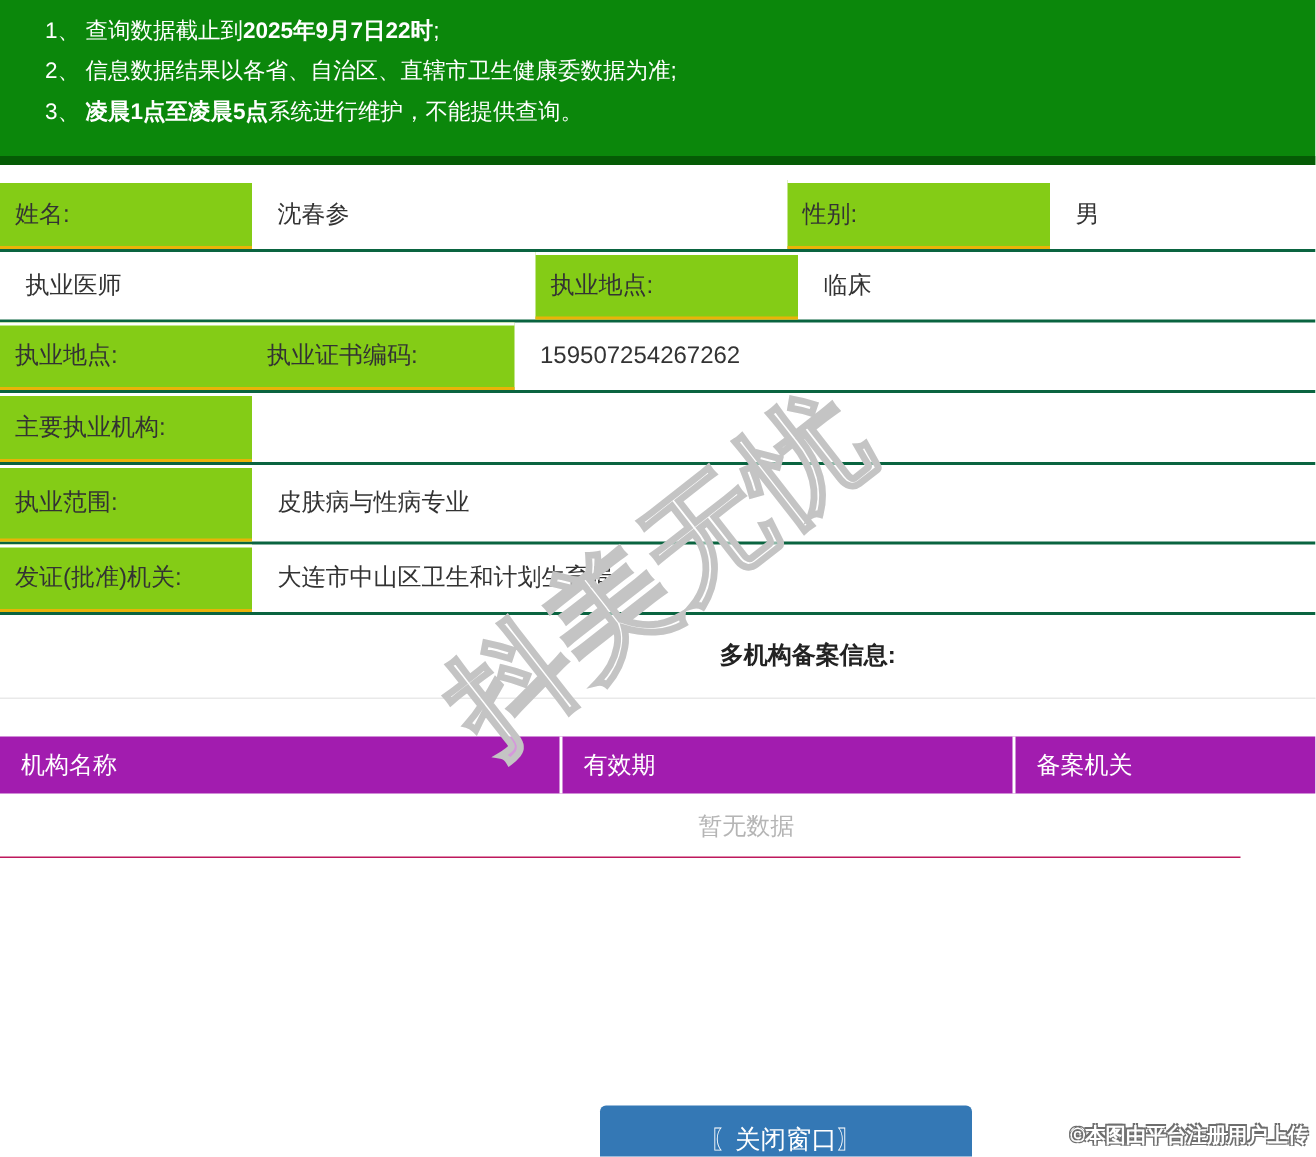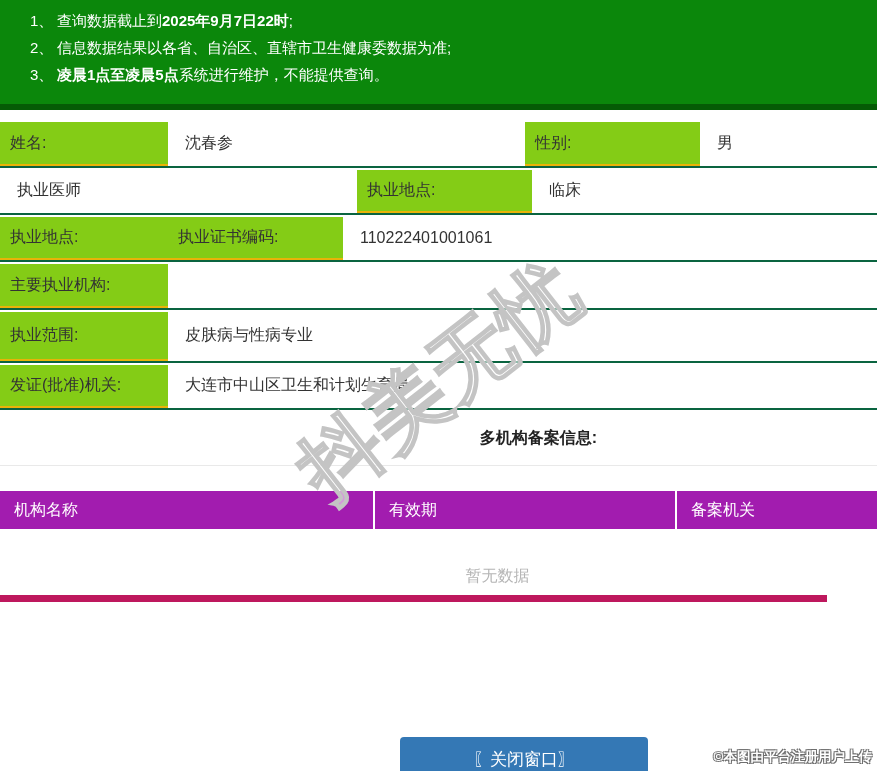--- a/index.html
+++ b/index.html
@@ -41,22 +41,22 @@
   
   .org-header{
     position:absolute;top:491px;left:0;width:877px;height:38px;
     background:#a21caf;display:flex;color:#fff;font-size:16px;
   }
   .org-header .hcell{display:flex;align-items:center;box-sizing:border-box;padding-left:14px;}
   .org-header .c1{width:373px;}
   .org-header .c2{width:302px;border-left:2px solid #fff;}
   .org-header .c3{width:202px;border-left:2px solid #fff;}
   .org-empty{
-    position:absolute;top:557px;left:0;width:827px;height:38px;
-    border-bottom:7px solid #be185d;
+    position:absolute;top:533px;left:0;width:827px;height:38px;
+    border-bottom:1px solid #be185d;
   }
   .org-empty .txt{margin-left:168px;text-align:center;line-height:38px;color:#b5b5b5;font-size:16px;}
   
   .close-btn{
     position:absolute;left:400px;top:737px;width:248px;height:46px;
     background:#3478b5;border:none;border-radius:4px;cursor:pointer;
     color:#fff;font-size:17px;font-family:"Liberation Sans",sans-serif;
     line-height:38px;text-align:center;padding:0;
   }
   .copyright{
@@ -99,21 +99,21 @@
     <div class="cell-value last">男</div>
   </div>
   <div class="irow h45">
     <div class="cell-value">执业医师</div>
     <div class="cell-label second">执业地点:</div>
     <div class="cell-value last">临床</div>
   </div>
   <div class="irow h45">
     <div class="cell-label">执业地点:</div>
     <div class="cell-label second">执业证书编码:</div>
-    <div class="cell-value last">110222401001061</div>
+    <div class="cell-value last">159507254267262</div>
   </div>
   <div class="irow h46">
     <div class="cell-label">主要执业机构:</div>
   </div>
   <div class="irow h51">
     <div class="cell-label">执业范围:</div>
     <div class="cell-value wide">皮肤病与性病专业</div>
   </div>
   <div class="irow h45">
     <div class="cell-label">发证(批准)机关:</div>

